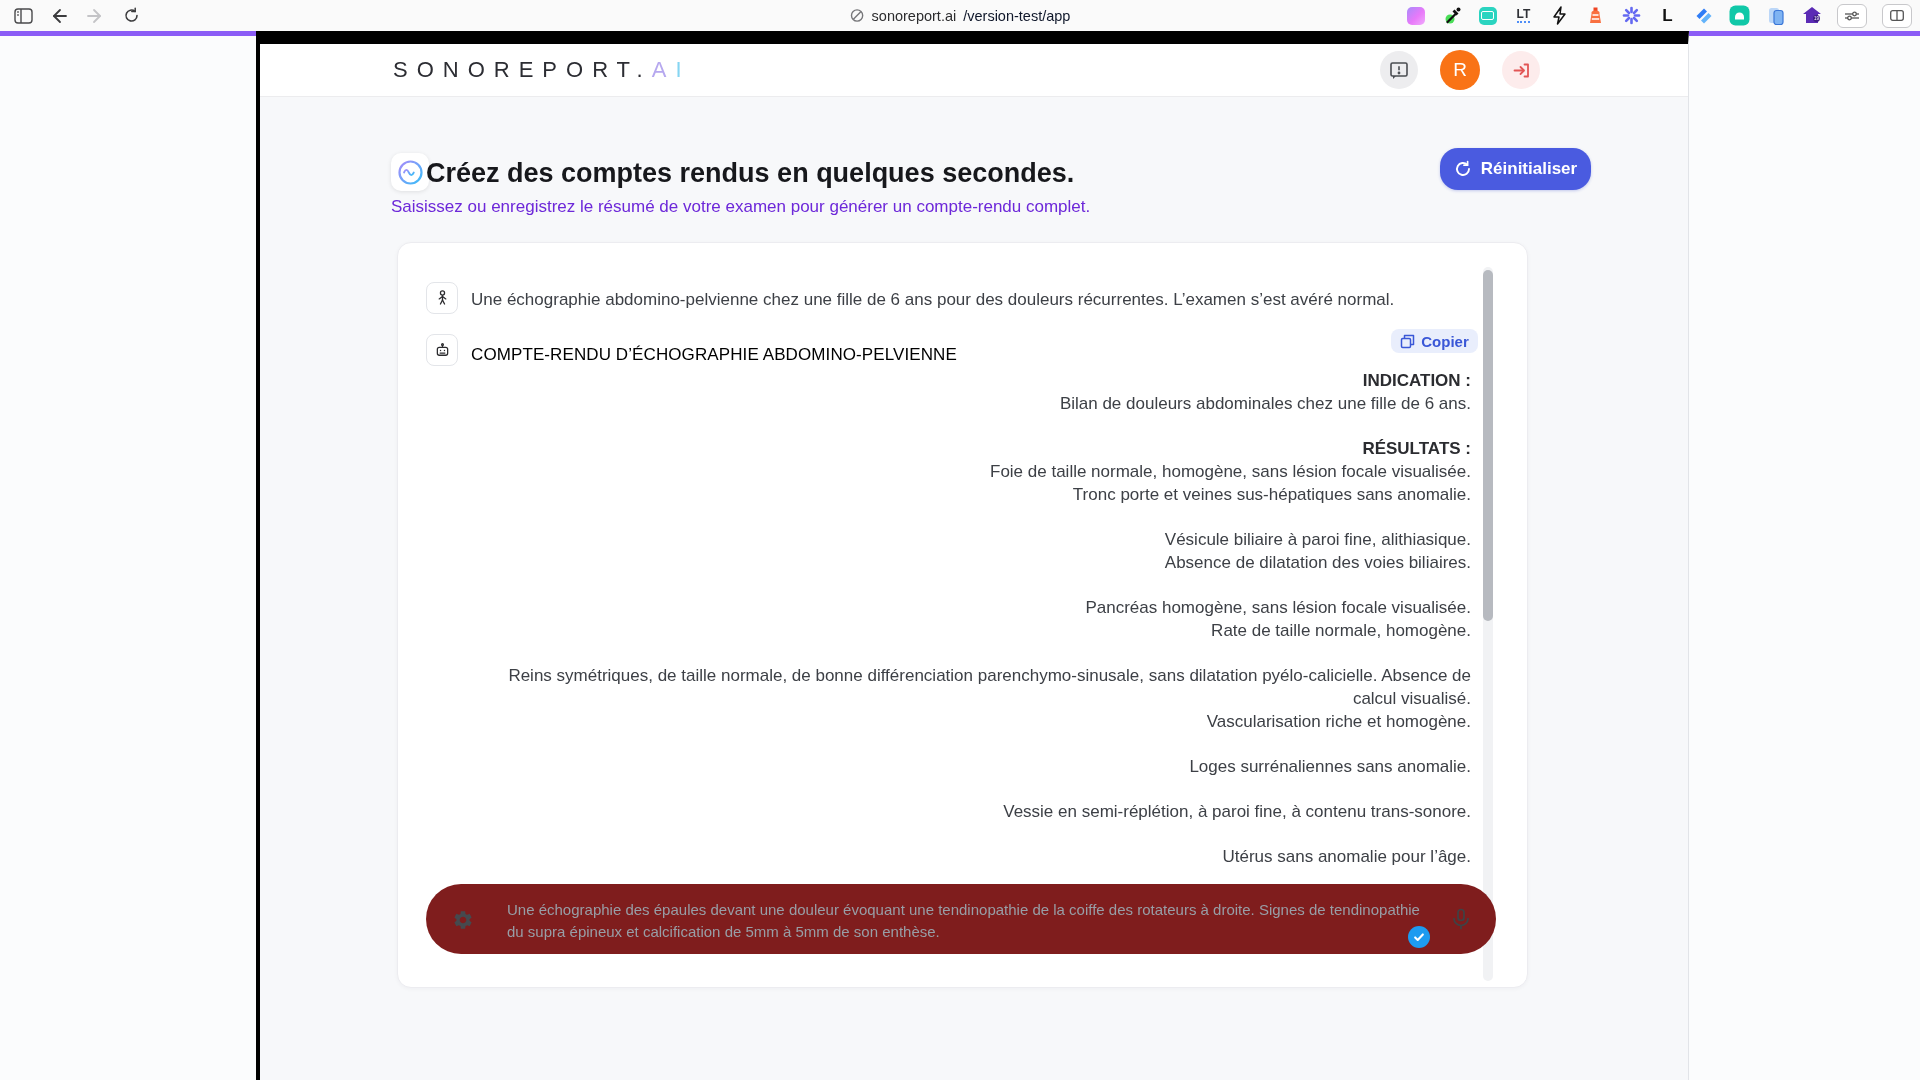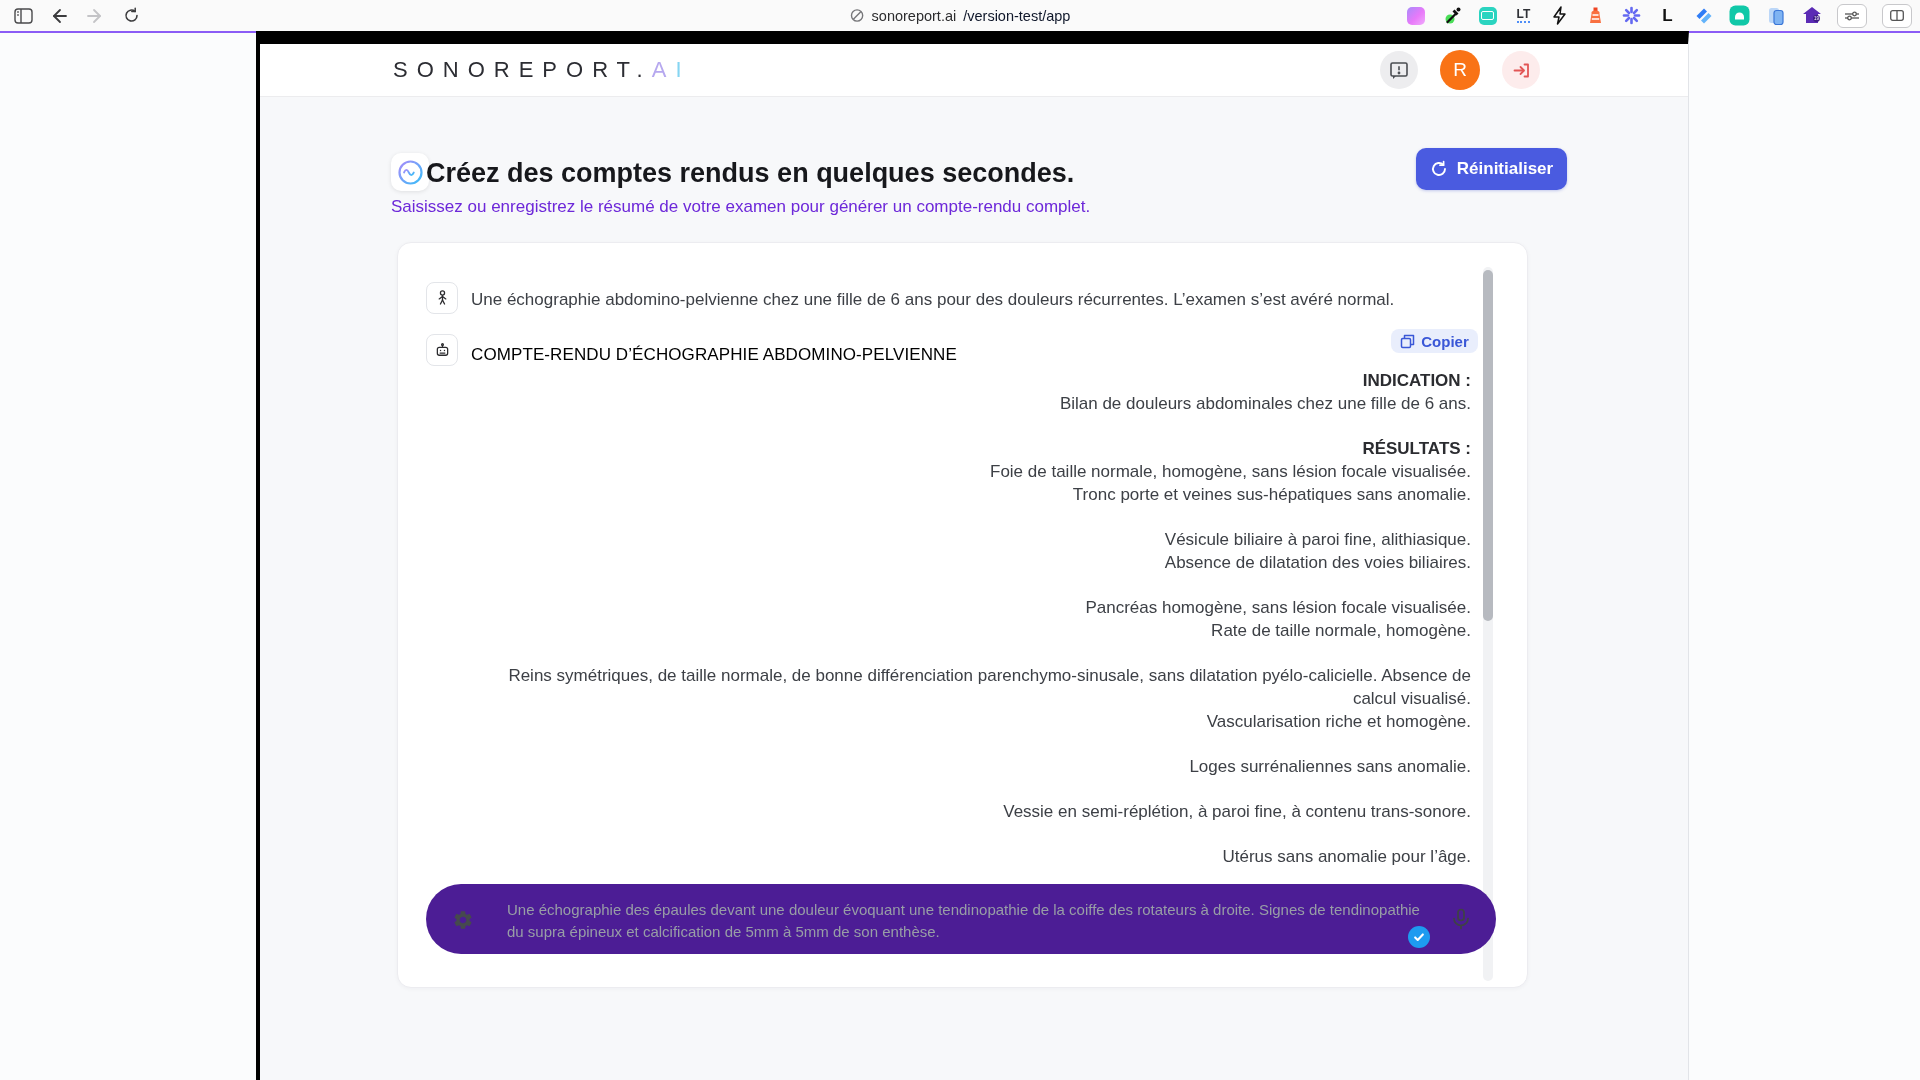--- a/index.html
+++ b/index.html
@@ -6,21 +6,21 @@
   body{
     width:1920px;height:1080px;overflow:hidden;position:relative;
     background:#fbfcfd;
     font-family:"Liberation Sans","DejaVu Sans",sans-serif;
     -webkit-font-smoothing:antialiased;
   }
   svg{display:block;}
   
   .toolbar{
     position:absolute;left:0;top:0;width:1920px;height:31px;
-    background:#fafafa;border-bottom:2px solid #8b5cf6;
+    background:#fafafa;border-bottom:5px solid #8b5cf6;
     display:flex;align-items:center;
   }
   .nav-left{display:flex;align-items:center;gap:14px;padding-left:12px;}
   .tb-btn{width:22px;height:22px;display:flex;align-items:center;justify-content:center;cursor:pointer;}
   .urlbox{
     position:absolute;left:50%;top:0;transform:translateX(-50%);
     height:31px;display:flex;align-items:center;gap:7px;
     font-size:14.5px;color:#2c2c2e;
   }
   .urlbox .path{color:#0f172a;}
@@ -64,21 +64,21 @@
   }
   .hero-title{
     position:absolute;left:166px;top:112px;
     font-size:27px;line-height:34px;font-weight:700;color:#17181c;white-space:nowrap;
   }
   .hero-sub{
     position:absolute;left:131px;top:153px;
     font-size:17px;color:#6d28d9;white-space:nowrap;
   }
   .reset-btn{
-    position:absolute;left:1156px;top:104px;width:151px;height:42px;border-radius:10px;
+    position:absolute;left:1180px;top:104px;width:151px;height:42px;border-radius:18px;
     background:#4a5be0;color:#fff;font-size:17px;font-weight:600;
     display:flex;align-items:center;justify-content:center;gap:9px;cursor:pointer;
     box-shadow:0 1px 3px rgba(40,60,200,.25);
   }
   
   .card{
     position:absolute;left:137px;top:198px;width:1131px;height:746px;
     background:#fff;border:1px solid #ececf0;border-radius:14px;box-sizing:border-box;
     box-shadow:0 1px 4px rgba(20,24,40,.04);
   }
@@ -111,21 +111,21 @@
     position:absolute;left:1085px;top:24px;width:10px;height:714px;
     background:#f1f2f4;border-radius:5px;
   }
   .sb-thumb{
     position:absolute;left:1085px;top:27px;width:10px;height:351px;
     background:#b7bac0;border-radius:5px;cursor:grab;
   }
   
   .composer{
     position:absolute;left:28px;top:641px;width:1070px;height:70px;border-radius:35px;
-    background:#4c1d95;
+    background:#7f1d1d;
   }
   .gear{position:absolute;left:26px;top:25px;width:22px;height:22px;cursor:pointer;}
   .ph{
     position:absolute;left:81px;top:15px;width:920px;
     font-size:15px;line-height:22px;color:#989ea6;
   }
   .chk{
     position:absolute;left:982px;top:42px;width:22px;height:22px;border-radius:50%;
     background:#1d9bf0;display:flex;align-items:center;justify-content:center;cursor:pointer;
   }

